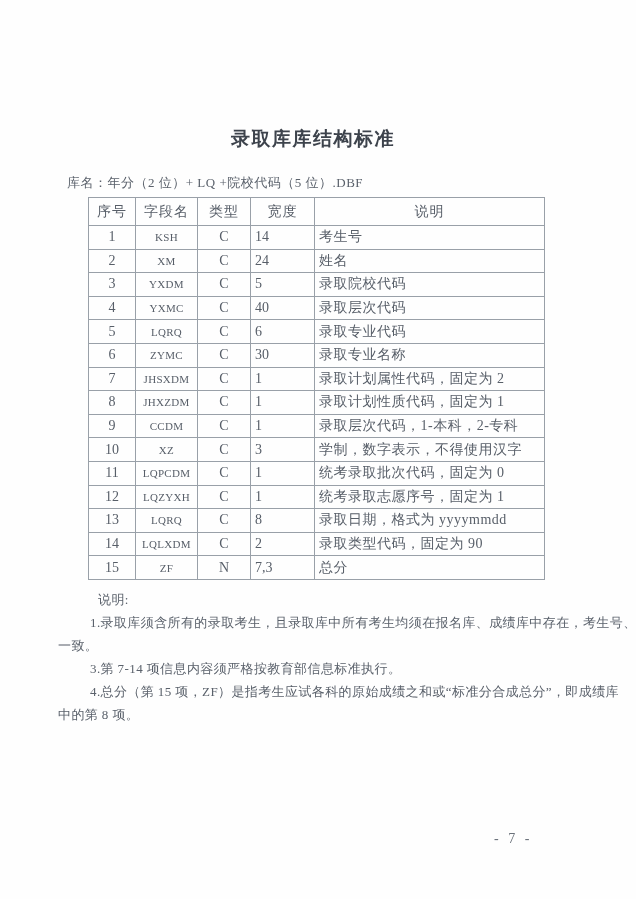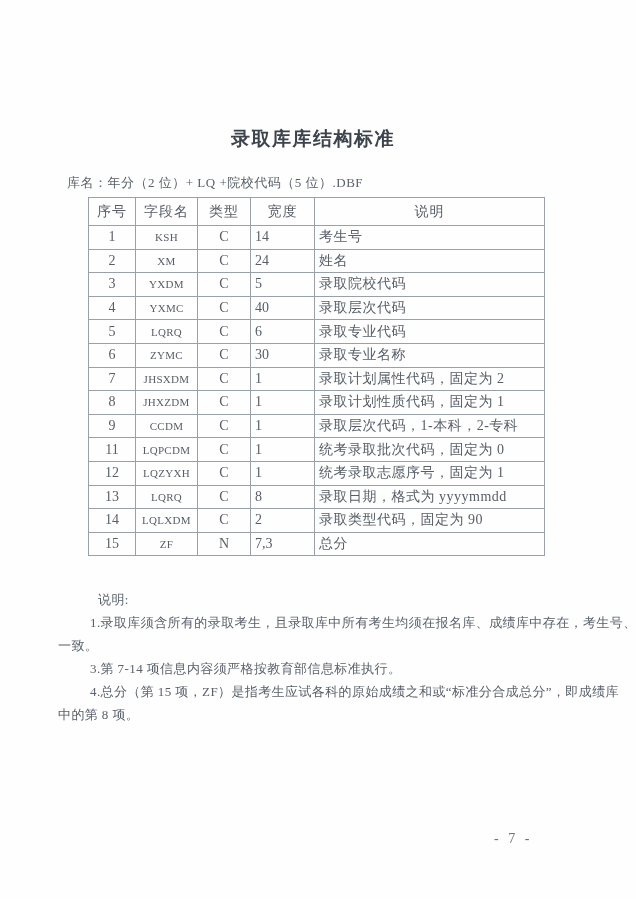--- a/index.html
+++ b/index.html
@@ -177,20 +177,27 @@
         <td class="c-desc">录取计划性质代码，固定为 1</td>
       </tr>
       <tr>
         <td class="c-no">9</td>
         <td class="c-field">CCDM</td>
         <td class="c-type">C</td>
         <td class="c-width">1</td>
         <td class="c-desc">录取层次代码，1-本科，2-专科</td>
       </tr>
       <tr>
+        <td class="c-no">10</td>
+        <td class="c-field">XZ</td>
+        <td class="c-type">C</td>
+        <td class="c-width">3</td>
+        <td class="c-desc">学制，数字表示，不得使用汉字</td>
+      </tr>
+      <tr>
         <td class="c-no">11</td>
         <td class="c-field">LQPCDM</td>
         <td class="c-type">C</td>
         <td class="c-width">1</td>
         <td class="c-desc">统考录取批次代码，固定为 0</td>
       </tr>
       <tr>
         <td class="c-no">12</td>
         <td class="c-field">LQZYXH</td>
         <td class="c-type">C</td>

